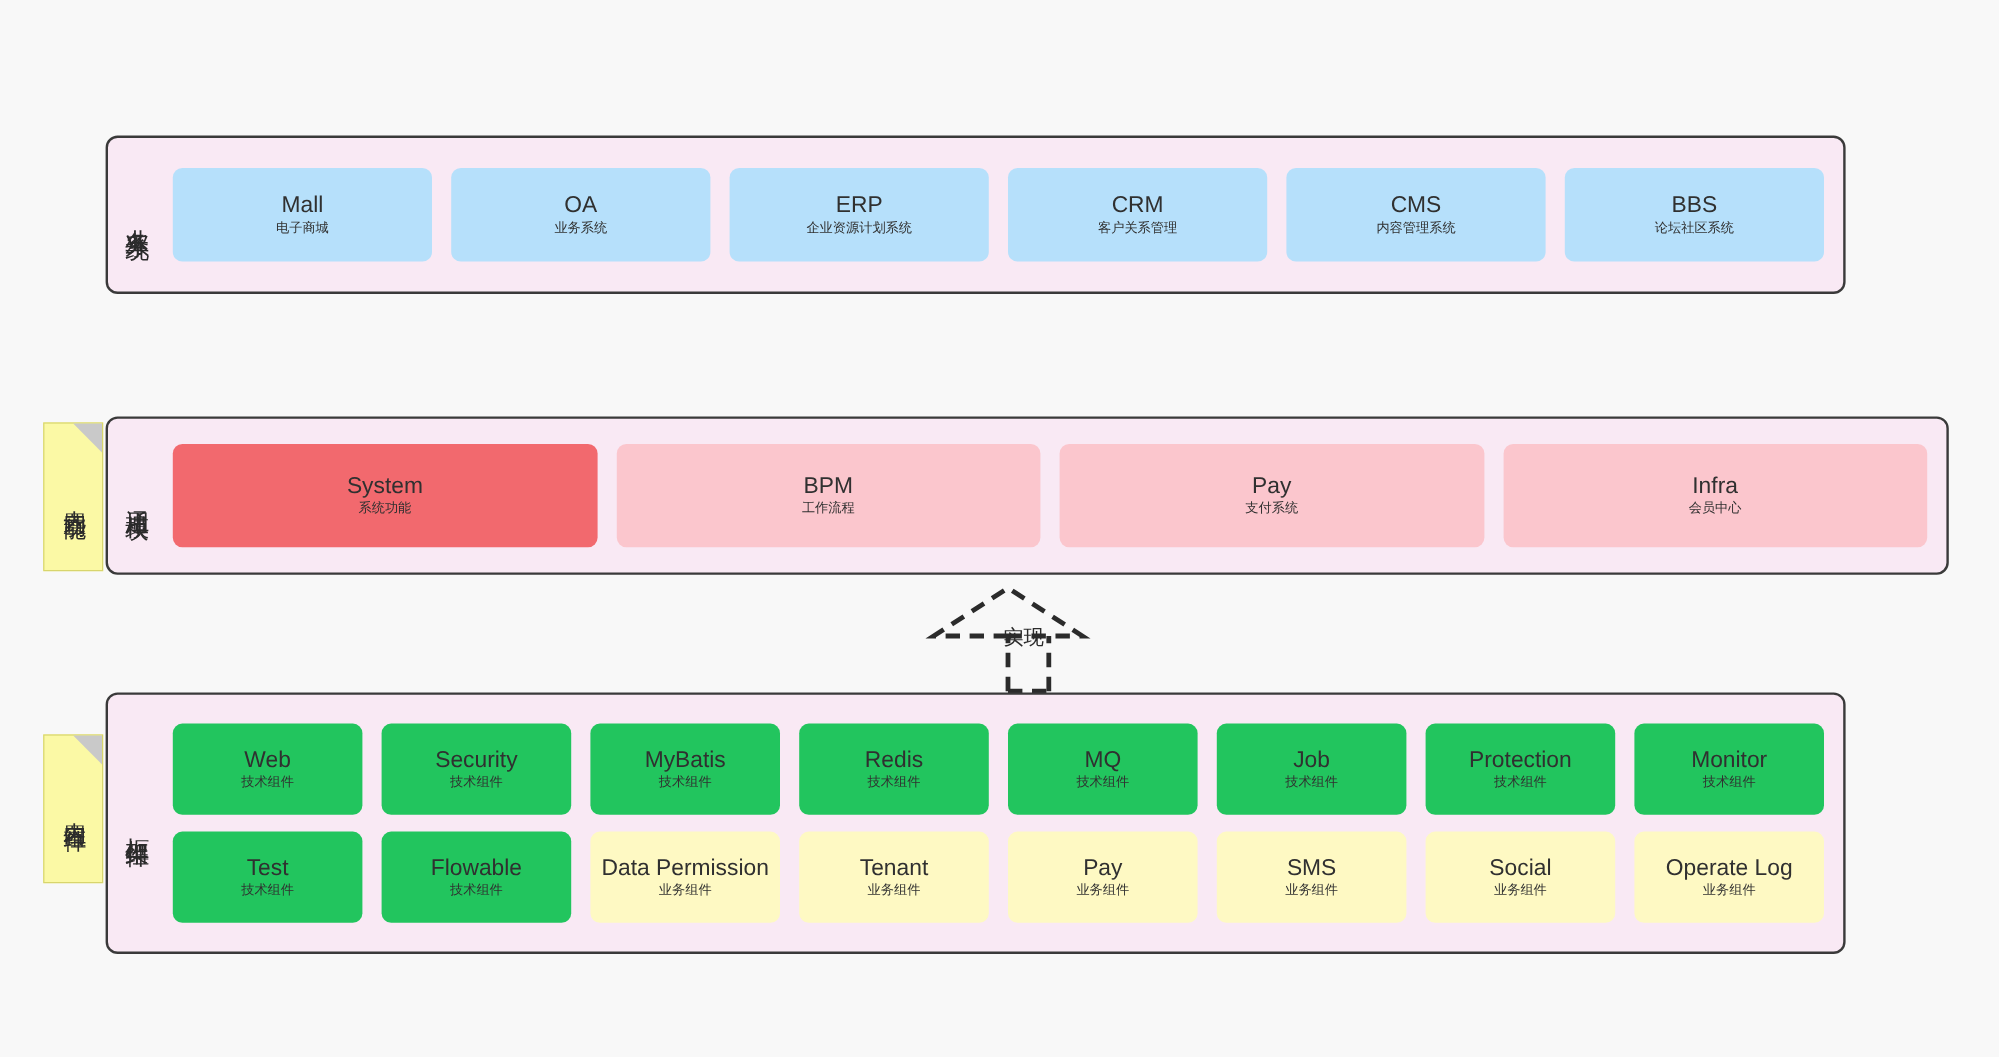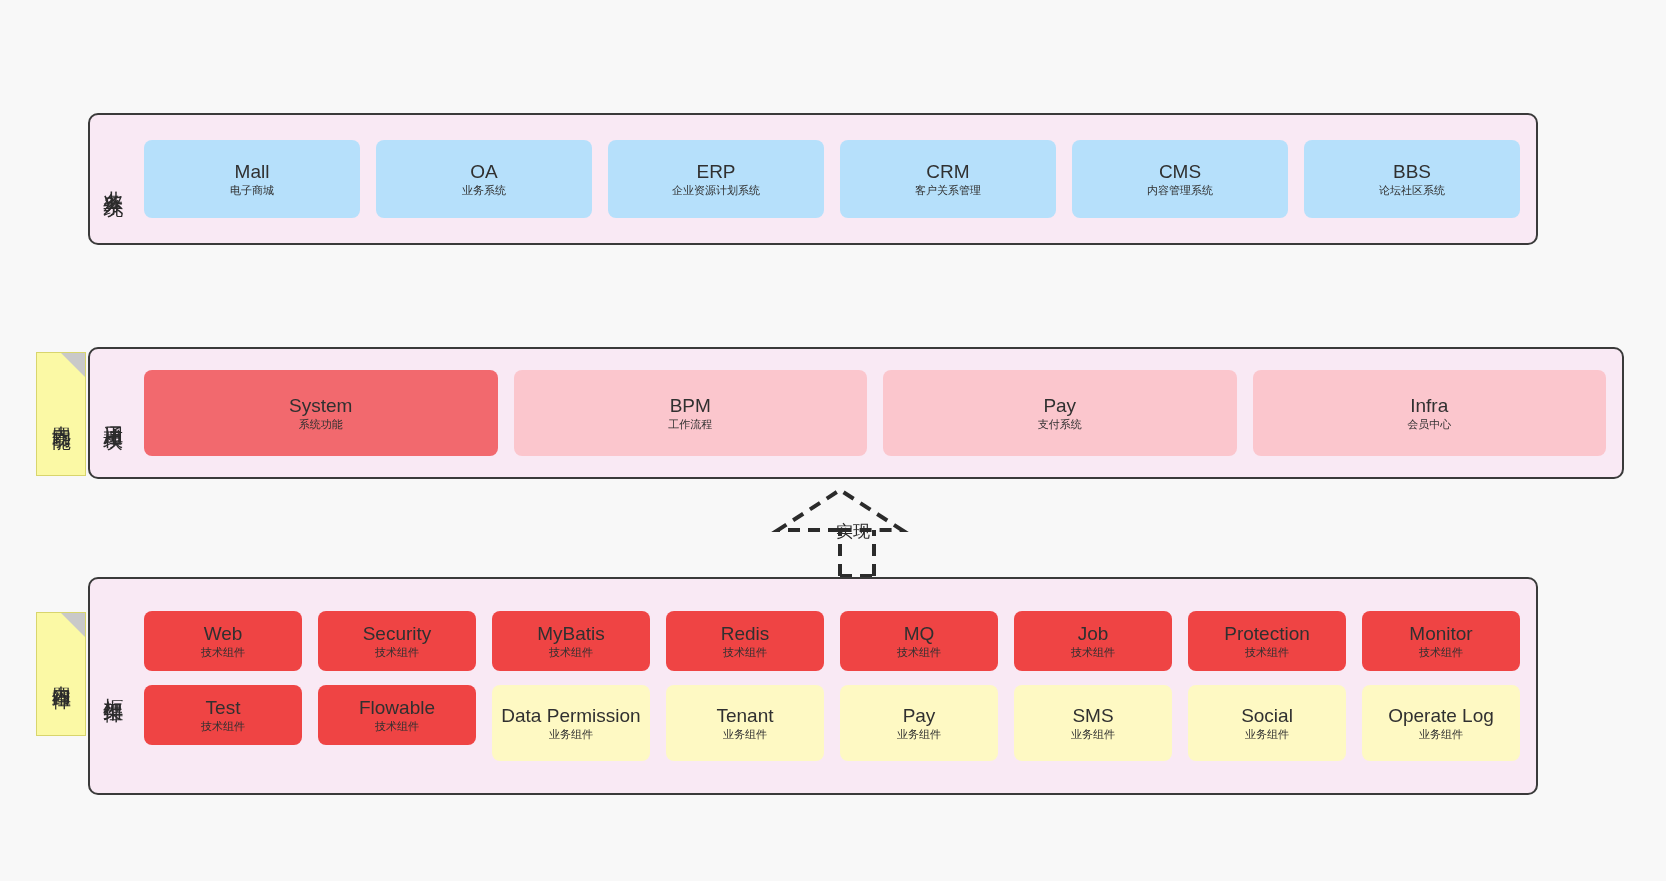--- a/index.html
+++ b/index.html
@@ -65,21 +65,21 @@
     line-height:1.18;
     padding:6px 0;
   }
   .cell .t1{font-size:19px;color:#303030;}
   .cell .t2{font-size:11px;color:#303030;}
   .cell .t1.small{font-size:18px;}
 
   .c-blue{background:#b6e0fb;height:78px;}
   .c-red{background:#f2696e;height:86px;}
   .c-pink{background:#fbc6cd;height:86px;}
-  .c-green{background:#ef4444;height:60px;}
+  .c-green{background:#22c55e;height:76px;}
   .c-green-light{background:#fef9c3;height:76px;}
 
   
   .note{
     position:absolute;
     box-sizing:border-box;
     background:#fbf9a5;
     border:1px solid #d8d56d;
     display:flex;
     align-items:center;

